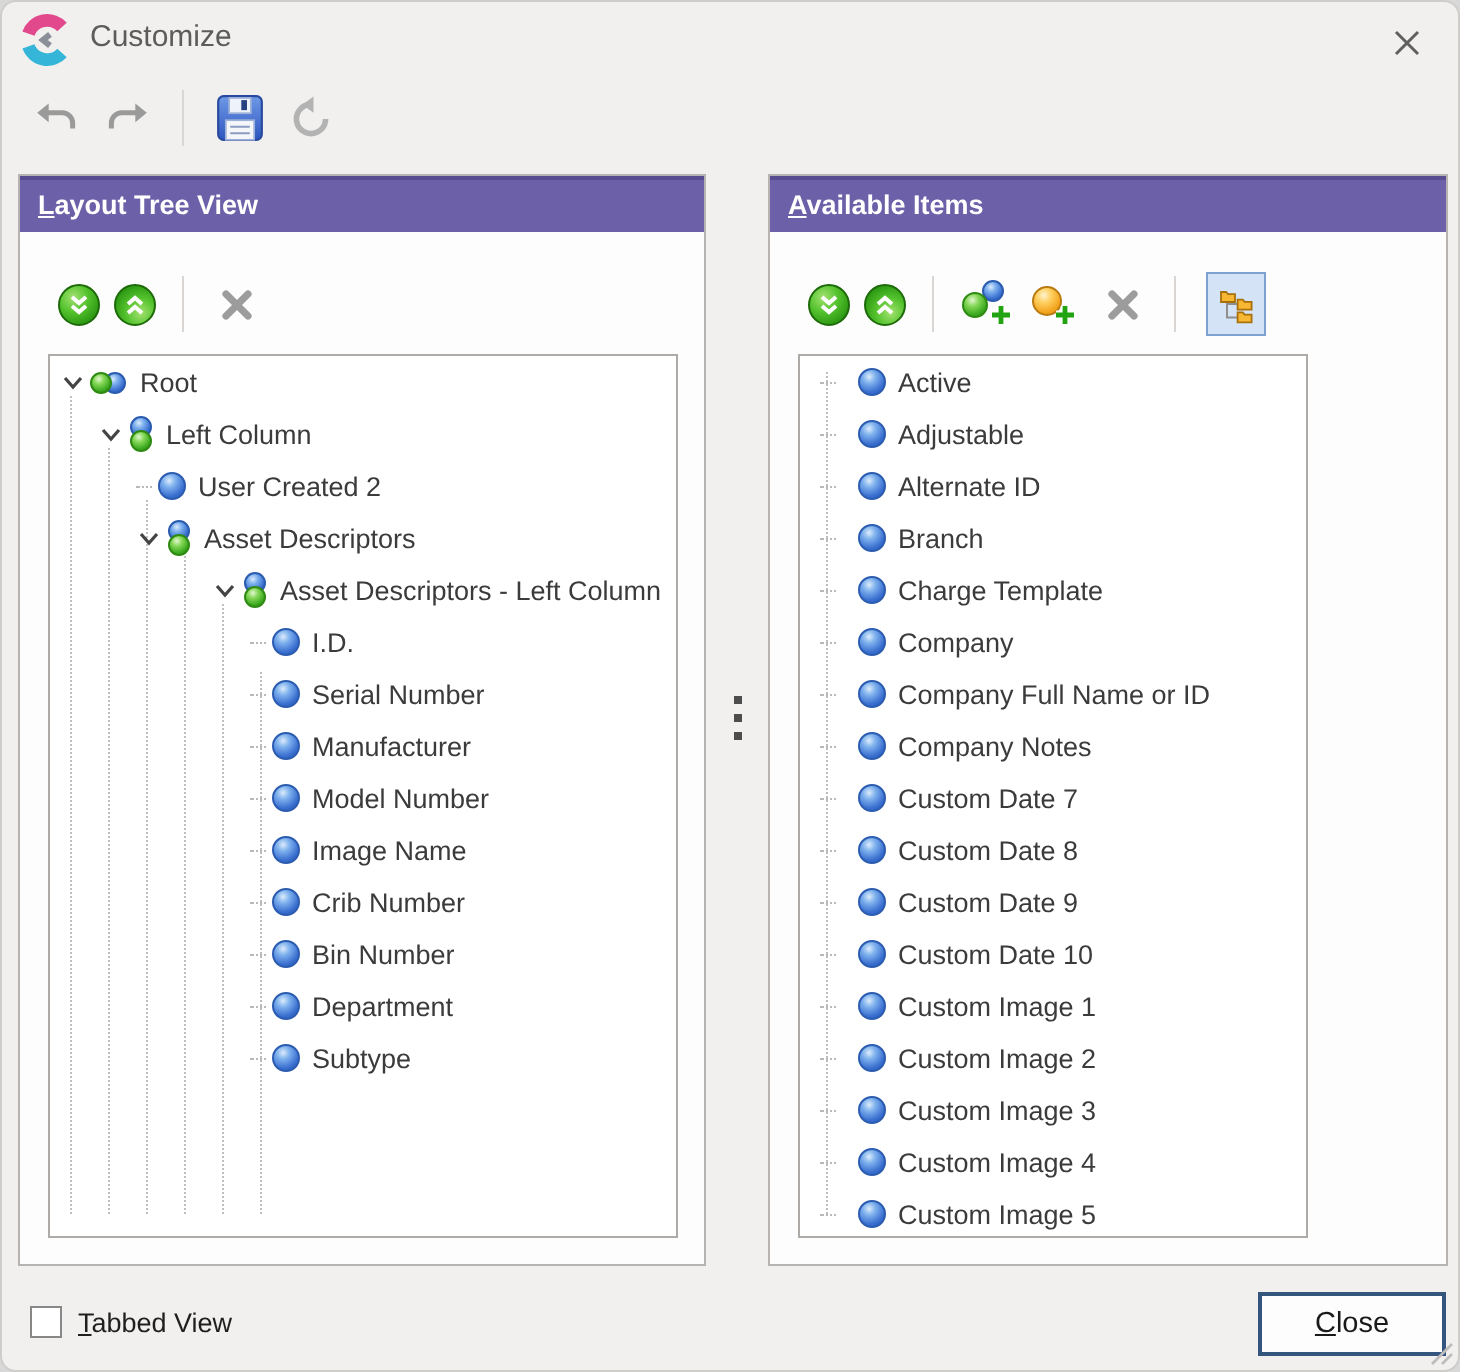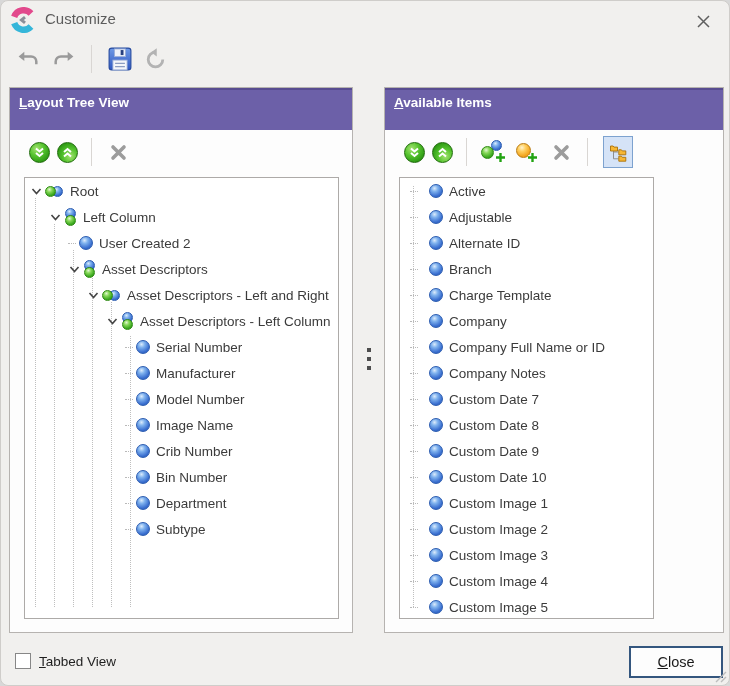--- a/index.html
+++ b/index.html
@@ -15,21 +15,21 @@
 
   
   .app-toolbar{position:absolute;top:44px;left:14px;display:flex;align-items:center;gap:9px;}
   .tb-icon{width:26px;height:26px;display:flex;align-items:center;justify-content:center;}
   .tsep{width:1px;height:28px;background:#d9d6d3;margin:0 6px;}
 
   
   .panel{position:absolute;top:86px;height:546px;background:#fdfdfd;border:1px solid #b6b3b0;box-sizing:border-box;}
   .panel.left{left:8px;width:344px;}
   .panel.right{left:383px;width:340px;}
-  .panel-header{height:42px;background:linear-gradient(to bottom,#584c90 0,#584c90 2px,#6c60a8 2px);
+  .panel-header{height:28px;background:linear-gradient(to bottom,#584c90 0,#584c90 2px,#6c60a8 2px);
                 color:#fff;font-weight:bold;font-size:13.5px;line-height:29px;padding-left:9px;box-sizing:border-box;}
   .accel{text-decoration:underline;}
   .panel-toolbar{position:absolute;top:48px;left:19px;display:flex;align-items:center;gap:7px;height:32px;}
 
   .btn-round{width:21px;height:21px;border-radius:50%;box-sizing:border-box;
              background:radial-gradient(circle at 35% 30%,#a4e271 0%,#55c32e 40%,#2f9b15 75%,#237c0b 100%);
              border:1px solid #1d6a09;display:flex;align-items:center;justify-content:center;}
   .flip{transform:rotate(180deg);}
   .toggle-btn{width:28px;height:30px;background:#d5e3f7;border:1px solid #7da2cf;display:flex;
               align-items:center;justify-content:center;margin-left:2px;}
@@ -206,43 +206,38 @@
               <svg width="11" height="11" viewBox="0 0 11 11">
                 <polyline points="1.5,3 5.5,7.5 9.5,3" fill="none" stroke="#444" stroke-width="1.6"></polyline>
               </svg>
             </span>
             <span class="node-icon icon-column">
               <i class="s b"></i>
               <i class="s g"></i>
             </span>
             <span class="node-label">Asset Descriptors</span>
           </div>
-          <div class="tree-row" style="padding-left: 62px;">
-            <span class="twisty">
-              <svg width="11" height="11" viewBox="0 0 11 11">
-                <polyline points="1.5,3 5.5,7.5 9.5,3" fill="none" stroke="#444" stroke-width="1.6"></polyline>
-              </svg>
-            </span>
-            <span class="node-icon icon-root">
-              <i class="s g"></i>
-              <i class="s b"></i>
-            </span>
-            <span class="node-label">Asset Descriptors - Left and Right</span>
-          </div>
           <div class="tree-row" style="padding-left: 81px;">
             <span class="twisty">
               <svg width="11" height="11" viewBox="0 0 11 11">
                 <polyline points="1.5,3 5.5,7.5 9.5,3" fill="none" stroke="#444" stroke-width="1.6"></polyline>
               </svg>
             </span>
             <span class="node-icon icon-column">
               <i class="s b"></i>
               <i class="s g"></i>
             </span>
             <span class="node-label">Asset Descriptors - Left Column</span>
+          </div>
+          <div class="tree-row" style="padding-left: 100px;">
+            <span class="stub"></span>
+            <span class="node-icon icon-item">
+              <i class="s b"></i>
+            </span>
+            <span class="node-label">I.D.</span>
           </div>
           <div class="tree-row" style="padding-left: 100px;">
             <span class="stub"></span>
             <span class="node-icon icon-item">
               <i class="s b"></i>
             </span>
             <span class="node-label">Serial Number</span>
           </div>
           <div class="tree-row" style="padding-left: 100px;">
             <span class="stub"></span>

